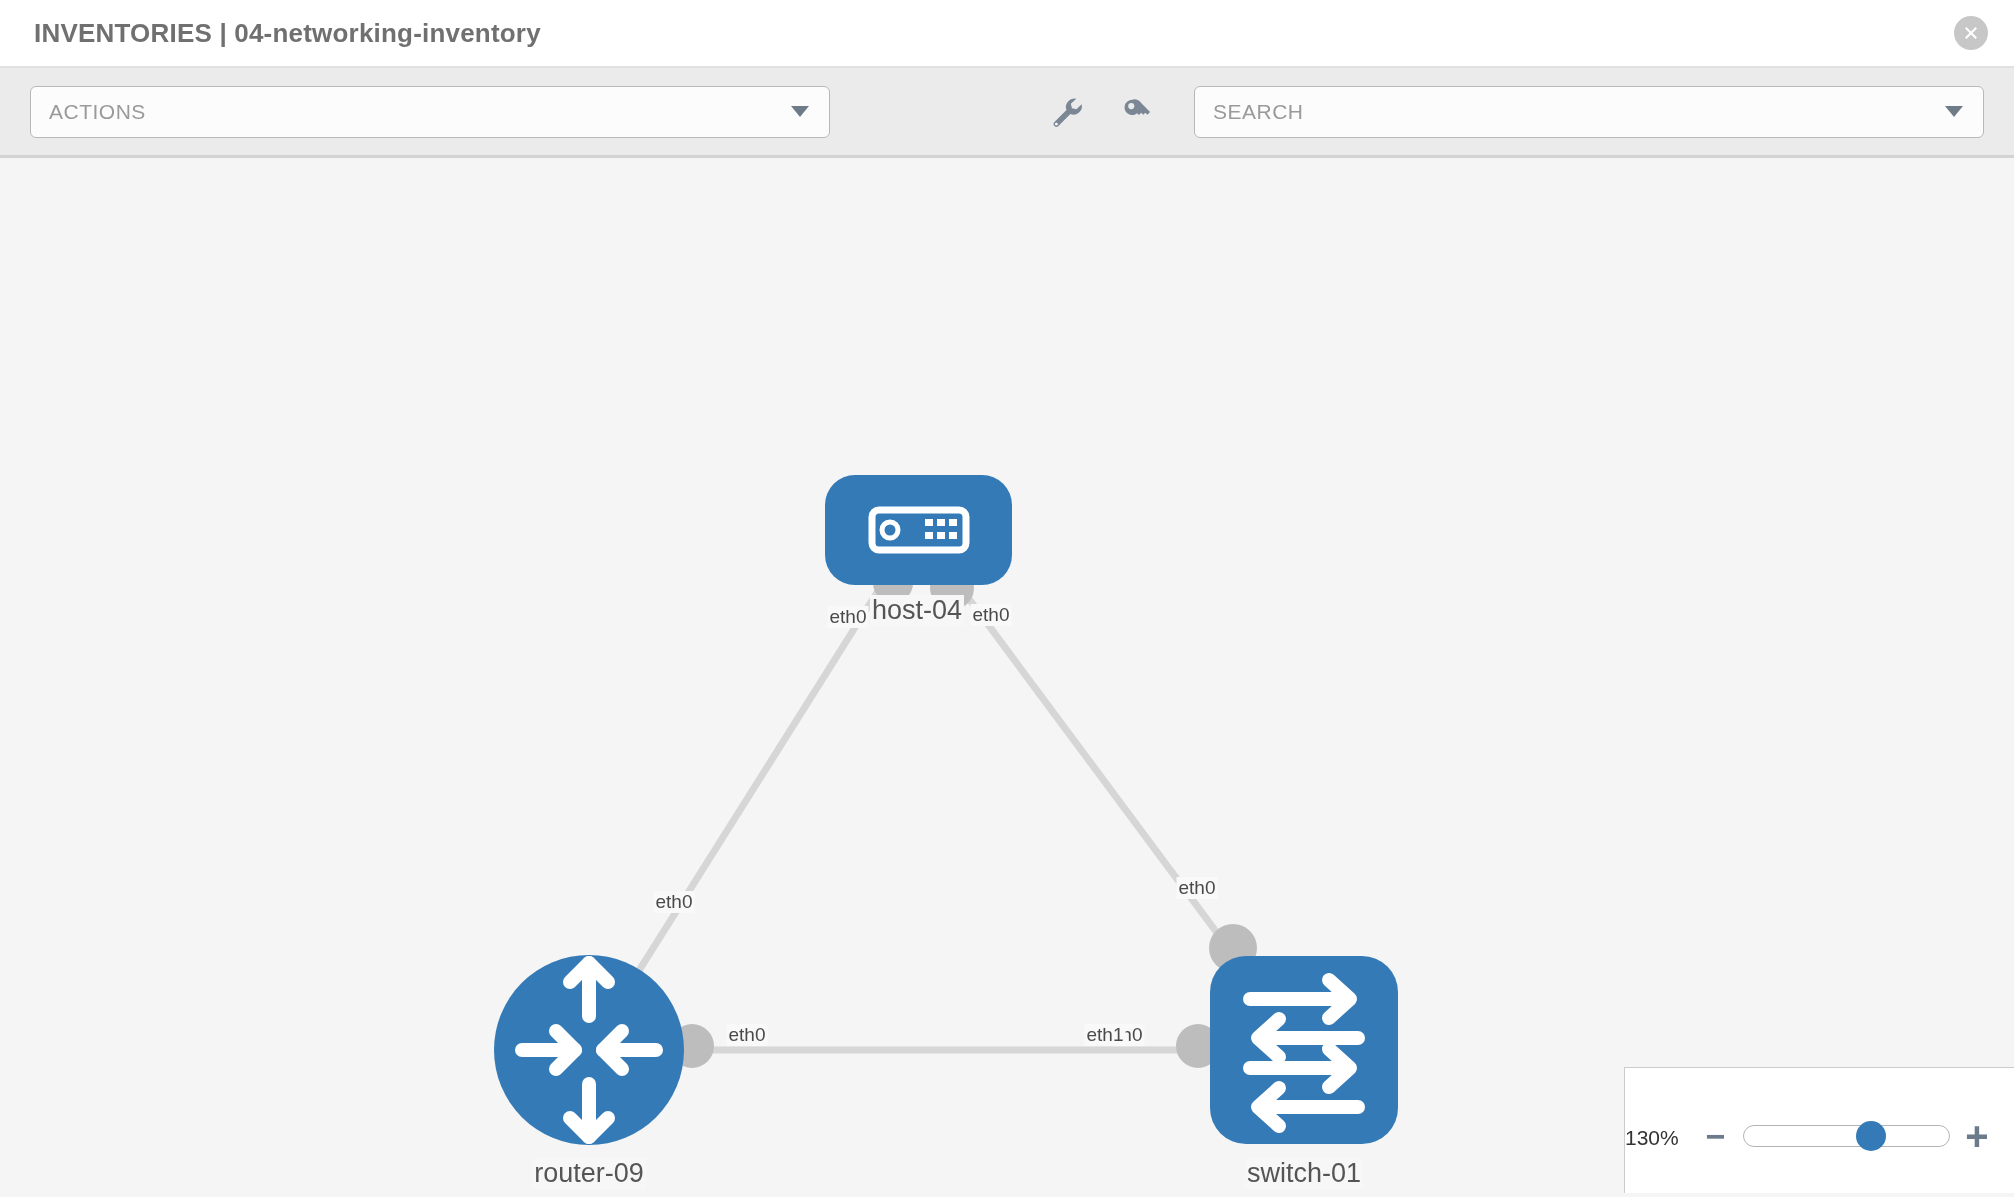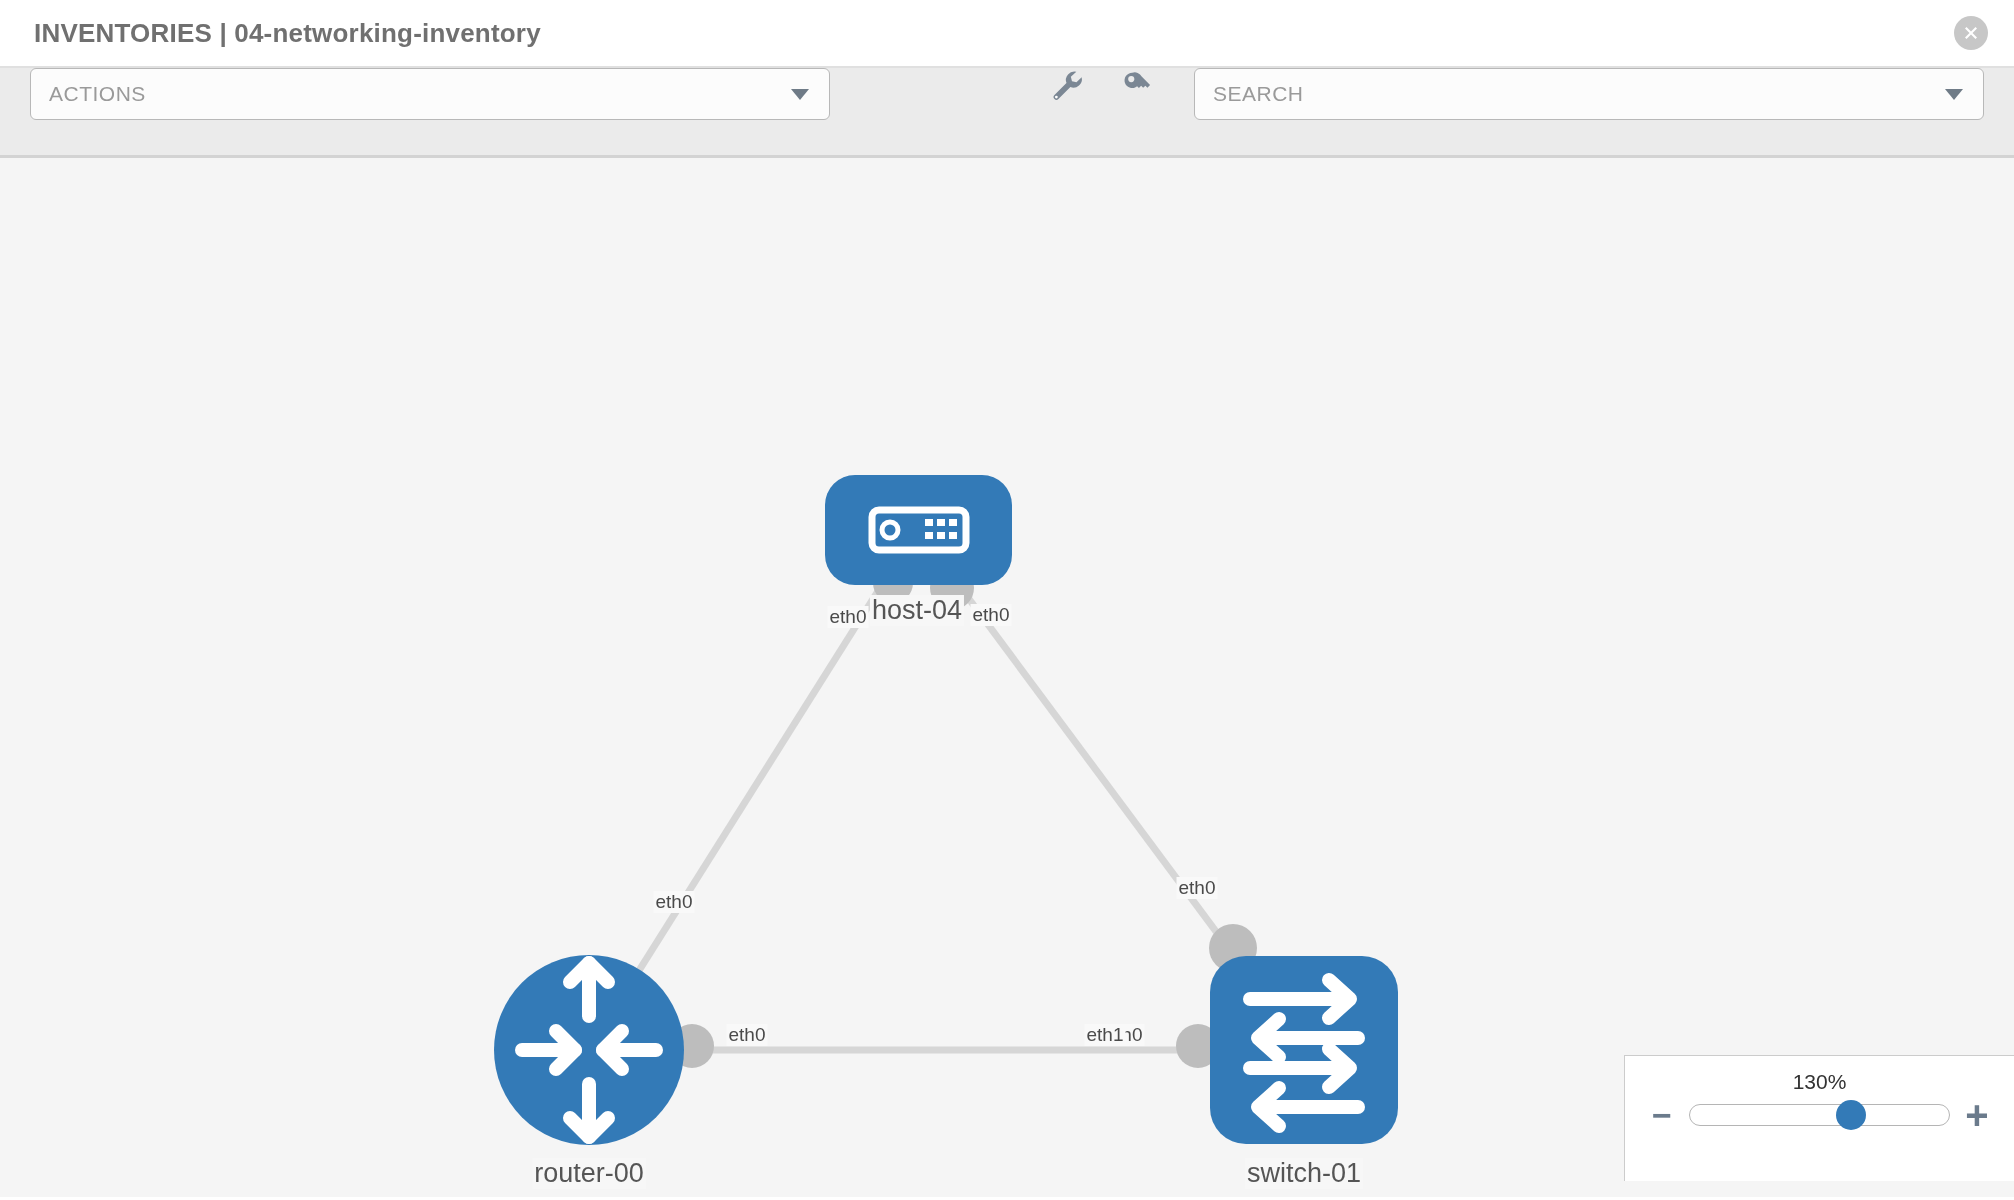--- a/index.html
+++ b/index.html
@@ -39,21 +39,21 @@
   }
   .close-btn svg { display: block; }
 
   
   .toolbar {
     position: relative;
     height: 90px;
     background: #ebebeb;
     border-bottom: 3px solid #d3d3d3;
     display: flex;
-    align-items: flex-start;
+    align-items: center;
     padding: 0 30px;
   }
   .actions-select {
     width: 800px;
     height: 52px;
     background: #fcfcfc;
     border: 1px solid #b8b8b8;
     border-radius: 6px;
     display: flex;
     align-items: center;
@@ -127,28 +127,28 @@
     color: #4a4a4a;
     font-size: 19px;
     white-space: nowrap;
     transform: translateX(-50%);
     padding: 0 2px;
   }
 
   
   .zoom-panel {
     position: absolute;
-    right: 0; bottom: 16px;
+    right: 0; bottom: 4px;
     width: 390px;
     height: 126px;
     background: #ffffff;
     border: 1px solid #cccccc;
     border-right: none; border-bottom: none;
     display: flex;
-    flex-direction: column;
+    flex-direction: row;
     align-items: center;
   }
   .zoom-value {
     margin-top: 14px;
     font-size: 21px;
     color: #333333;
   }
   .zoom-row {
     display: flex;
     align-items: center;
@@ -288,21 +288,21 @@
 
   <div class="iface-label" style="left:848px; top:448px;">eth0</div>
   <div class="iface-label" style="left:991px; top:446px;">eth0</div>
   <div class="iface-label" style="left:674px; top:733px;">eth0</div>
   <div class="iface-label" style="left:1197px; top:719px;">eth0</div>
   <div class="iface-label" style="left:747px; top:866px;">eth0</div>
   <div class="iface-label" style="left:1124px; top:866px;">eth0</div>
   <div class="iface-label" style="left:1105px; top:866px;">eth1</div>
 
   <div class="node-label" style="left:917px; top:437px;">host-04</div>
-  <div class="node-label" style="left:589px; top:1000px;">router-00</div>
+  <div class="node-label" style="left:589px; top:1000px;">router-09</div>
   <div class="node-label" style="left:1304px; top:1000px;">switch-01</div>
 
   <div class="zoom-panel">
     <div class="zoom-value">130%</div>
     <div class="zoom-row">
       <div class="zoom-minus">−</div>
       <div class="zoom-track">
         <div class="zoom-thumb" id="zoomThumb" style="left: 62%;"></div>
       </div>
       <div class="zoom-plus">+</div>

